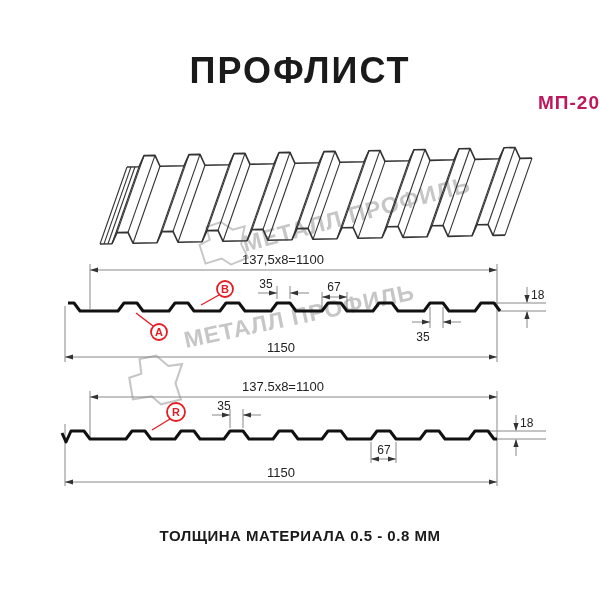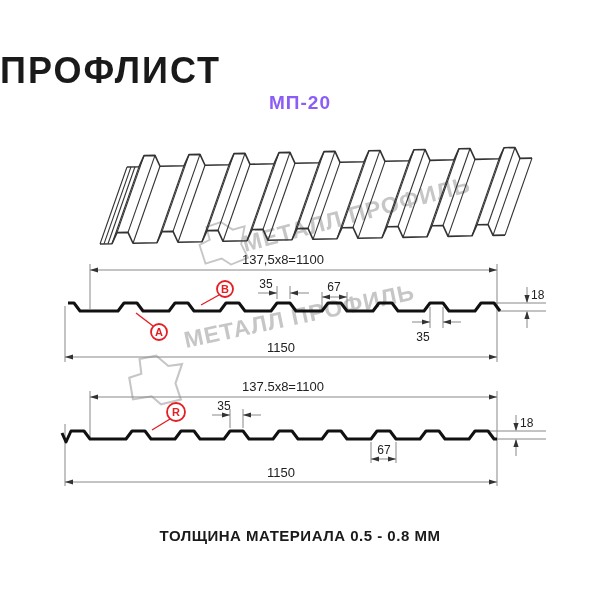--- a/index.html
+++ b/index.html
@@ -1,26 +1,26 @@
 <!DOCTYPE html>
 <html><head>
 <meta charset="utf-8">
 <style>
   html,body{margin:0;padding:0;}
   body{
     width:600px;height:600px;position:relative;background:#ffffff;
     font-family:"Liberation Sans", sans-serif;overflow:hidden;
   }
   .title{
-    position:absolute;top:50px;left:0;width:600px;
+    position:absolute;top:50px;left:0;width:600px;text-align:center;
     font-size:36px;font-weight:800;letter-spacing:2px;color:#1a1a1a;
   }
   .subtitle{
-    position:absolute;top:92px;left:0;width:600px;text-align:center;
-    font-size:19px;font-weight:600;letter-spacing:1px;color:#8b5cf6;
+    position:absolute;top:92px;left:0;width:600px;text-align:right;
+    font-size:19px;font-weight:600;letter-spacing:1px;color:#be185d;
   }
   .footer-note{
     position:absolute;top:527px;left:0;width:600px;text-align:center;
     font-size:15px;font-weight:600;letter-spacing:0.5px;color:#1a1a1a;
   }
   svg{position:absolute;top:0;left:0;}
   .dim-text{fill:#222222;font-family:"Liberation Sans",sans-serif;}
   .dim-13{font-size:13px;}
   .dim-12{font-size:12px;}
   .wm-text{

